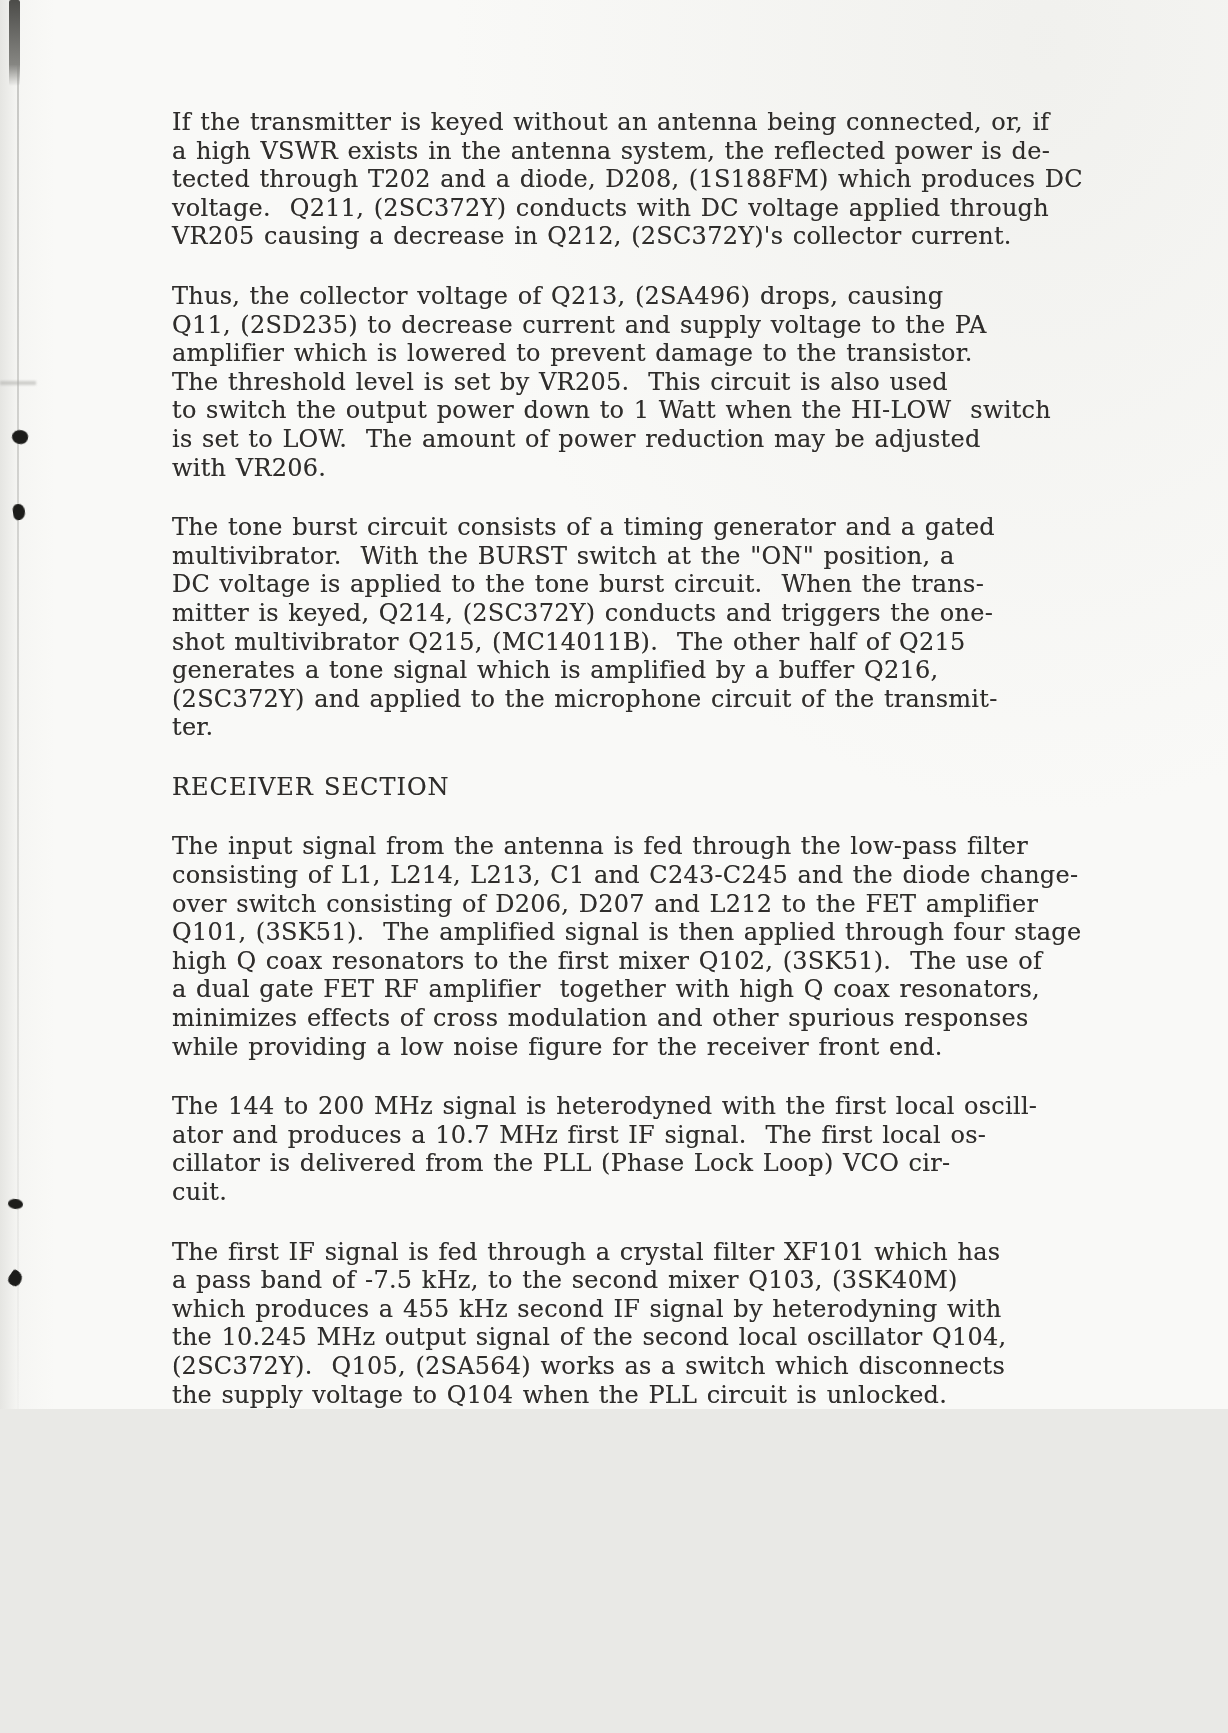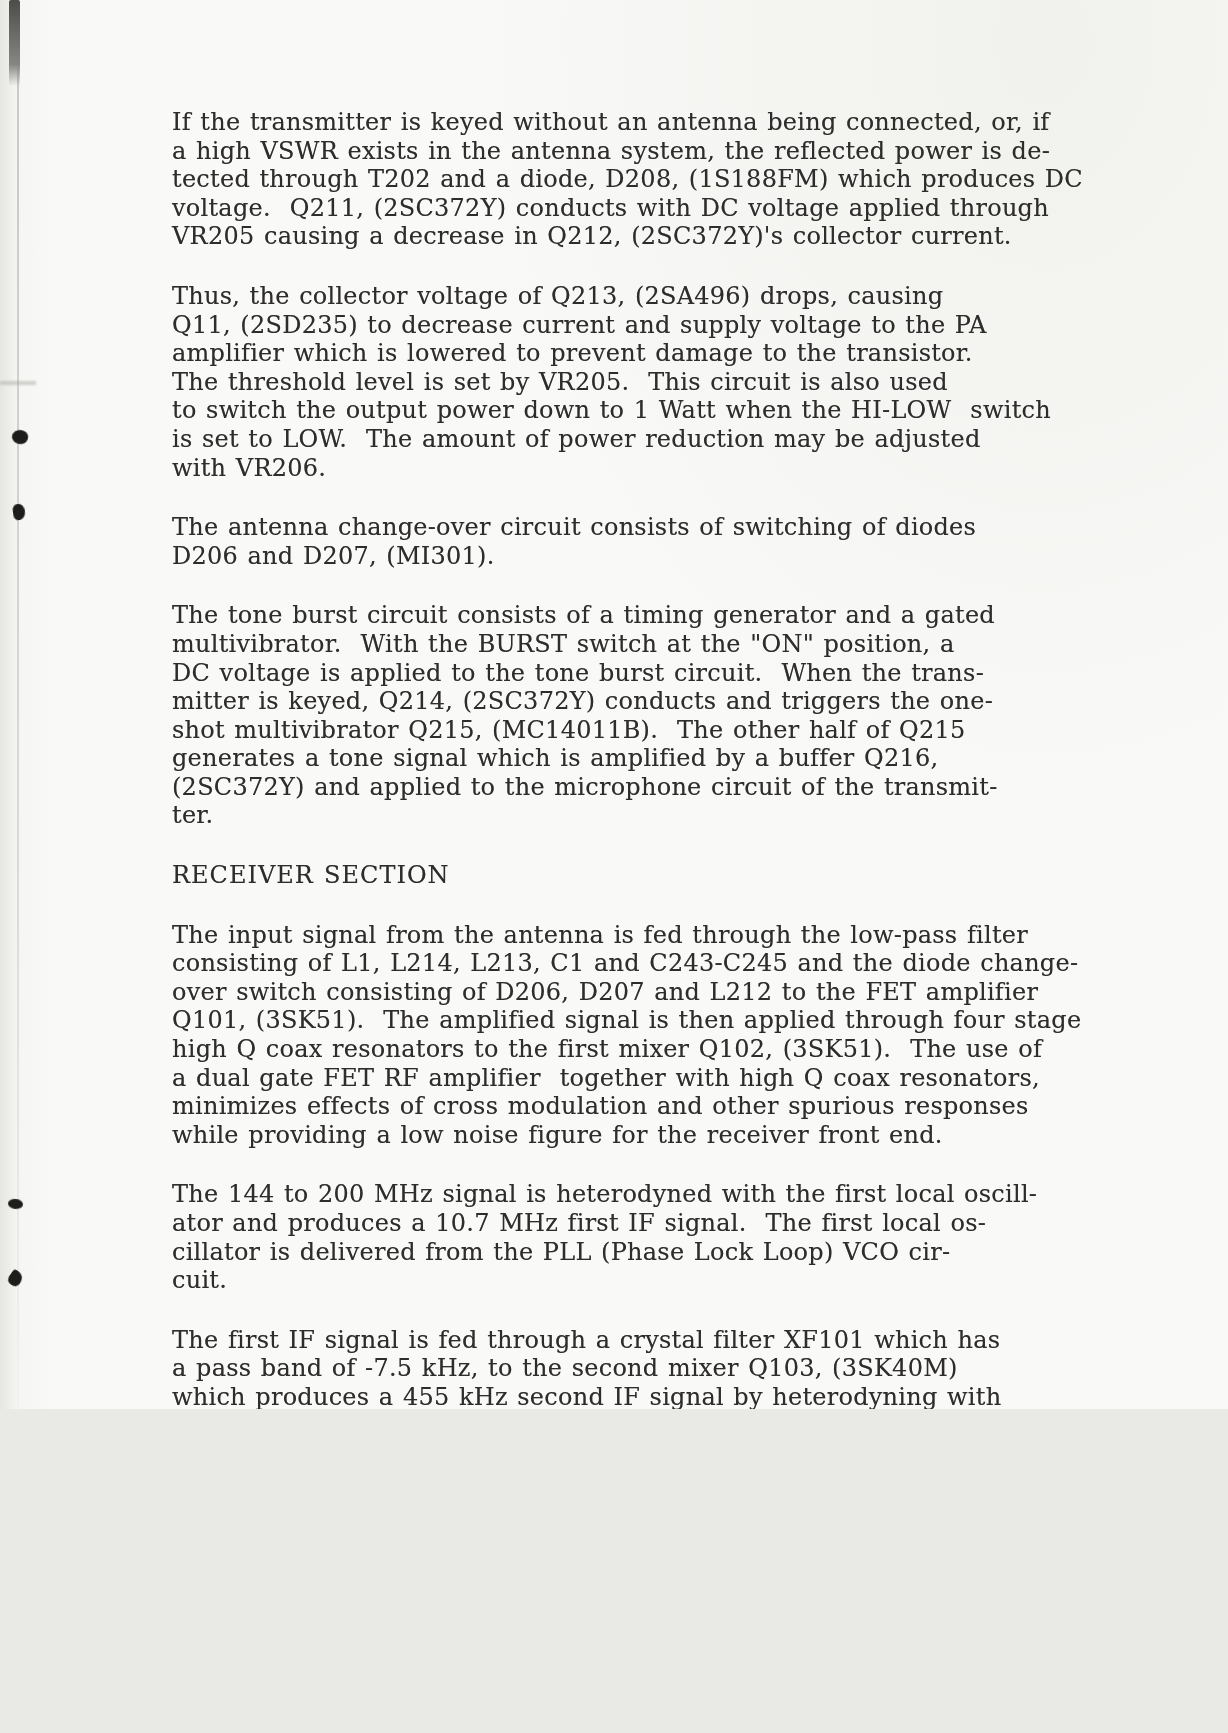--- a/index.html
+++ b/index.html
@@ -86,22 +86,20 @@
 tected through T202 and a diode, D208, (1S188FM) which produces DC
 voltage.  Q211, (2SC372Y) conducts with DC voltage applied through
 VR205 causing a decrease in Q212, (2SC372Y)'s collector current.</div>
       <div class="paragraph">Thus, the collector voltage of Q213, (2SA496) drops, causing
 Q11, (2SD235) to decrease current and supply voltage to the PA
 amplifier which is lowered to prevent damage to the transistor.
 The threshold level is set by VR205.  This circuit is also used
 to switch the output power down to 1 Watt when the HI-LOW  switch
 is set to LOW.  The amount of power reduction may be adjusted
 with VR206.</div>
-      <div class="paragraph">The antenna change-over circuit consists of switching of diodes
-D206 and D207, (MI301).</div>
       <div class="paragraph">The tone burst circuit consists of a timing generator and a gated
 multivibrator.  With the BURST switch at the "ON" position, a
 DC voltage is applied to the tone burst circuit.  When the trans-
 mitter is keyed, Q214, (2SC372Y) conducts and triggers the one-
 shot multivibrator Q215, (MC14011B).  The other half of Q215
 generates a tone signal which is amplified by a buffer Q216,
 (2SC372Y) and applied to the microphone circuit of the transmit-
 ter.</div>
       <div class="section-heading">RECEIVER SECTION</div>
       <div class="paragraph">The input signal from the antenna is fed through the low-pass filter

